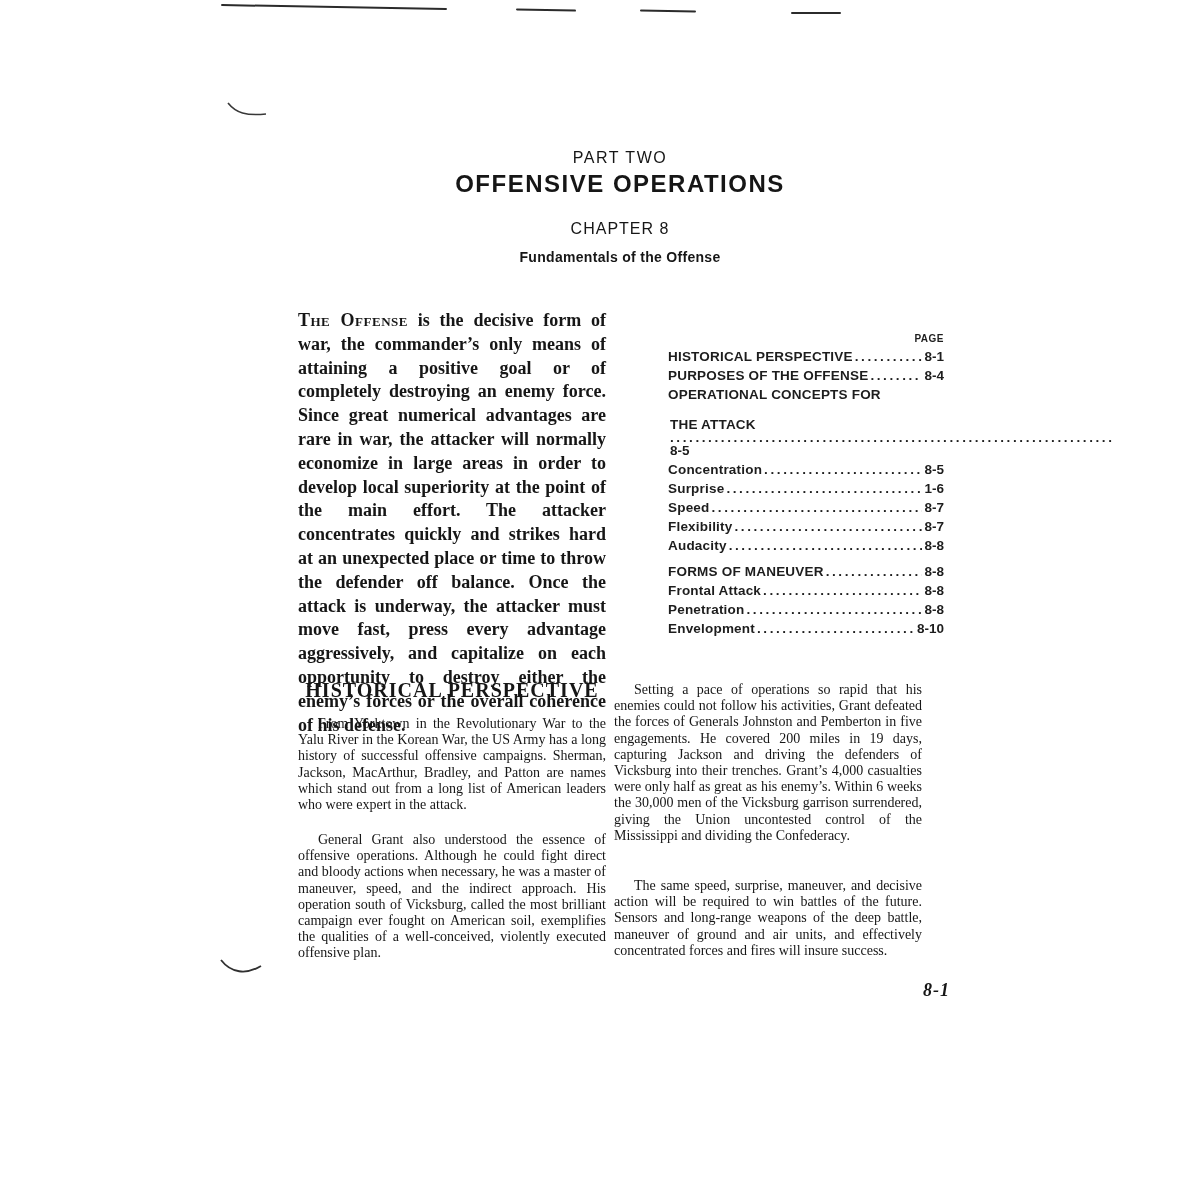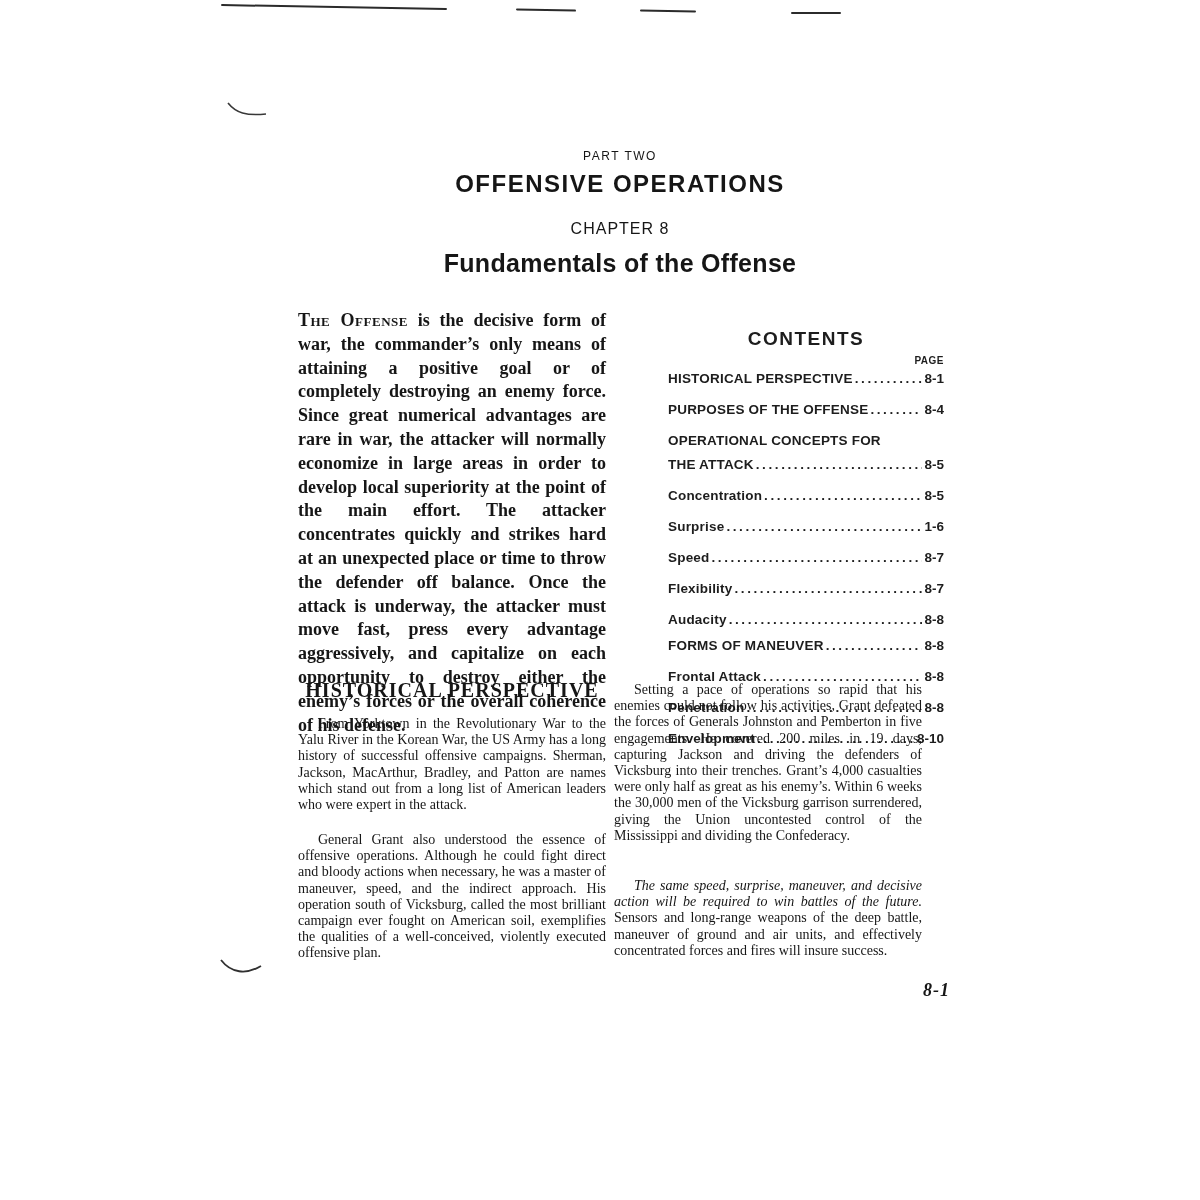--- a/index.html
+++ b/index.html
@@ -10,66 +10,66 @@
     color: #161616;
     position: relative;
     overflow: hidden;
   }
   .hdr {
     position: absolute; left: 220px; width: 800px;
     text-align: center;
     font-family: "Liberation Sans", sans-serif;
     white-space: nowrap;
   }
-  #part-label   { top: 149px; font-size: 12px; letter-spacing: 1.5px; }
+  #part-label   { top: 149px; font-size: 16px; letter-spacing: 1.5px; }
   #part-title   { top: 170px; font-size: 24px; font-weight: bold; letter-spacing: 1.5px; }
   #chapter-label{ top: 220px; font-size: 16px; letter-spacing: 1px; text-align: center; }
-  #chapter-title{ top: 249px; font-size: 25px; font-weight: bold; letter-spacing: 0.3px; }
+  #chapter-title{ top: 249px; font-size: 14px; font-weight: bold; letter-spacing: 0.3px; }
 
   .col-left  { left: 298px; width: 308px; }
   .col-right { left: 614px; width: 308px; }
 
   #intro {
     position: absolute; top: 309px;
     font-size: 18px; line-height: 23.8px;
     font-weight: bold; text-align: justify;
   }
   #intro .lead { font-variant: small-caps; letter-spacing: 0.5px; }
 
   #toc {
     position: absolute; left: 668px; top: 328px; width: 276px;
     font-family: "Liberation Sans", sans-serif;
     font-weight: bold; color: #1d1d1d;
   }
   #toc-title { text-align: center; font-size: 19px; letter-spacing: 1.5px; }
   #toc-page-label { text-align: right; font-size: 10px; margin-top: 5px; letter-spacing: 0.5px; }
-  .toc-row { display: flex; align-items: baseline; font-size: 13.5px; line-height: 13px; margin-top: 18px; }
+  .toc-row { display: flex; align-items: baseline; font-size: 13.5px; line-height: 13px; margin-top: 6px; }
   .toc-row.first { margin-top: 6px; }
-  .toc-row.cont { margin-top: 11px; }
+  .toc-row.cont { margin-top: 17px; flex-direction: column; }
   .toc-row.gap { margin-top: 13px; text-align: center; }
   .toc-label { white-space: nowrap; letter-spacing: 0.2px; }
   .toc-dots { flex: 1; overflow: hidden; white-space: nowrap; margin: 0 2px; }
   .toc-dots::after { content: "......................................................................"; letter-spacing: 2.6px; }
   .toc-page { white-space: nowrap; }
 
   #hist-heading {
     position: absolute; top: 679px;
     text-align: center; font-size: 20px; font-weight: bold; letter-spacing: 1px;
     white-space: nowrap;
   }
   .body-para {
     position: absolute;
     font-size: 14px; line-height: 16.2px;
     text-align: justify; text-indent: 20px;
   }
   #lp1 { top: 716px; }
   #lp2 { top: 832px; }
   #rp1 { top: 682px; }
   #rp2 { top: 878px; }
-  #rp2 .it { font-style: italic; }
+  #rp2 .it { }
 
   #page-num {
     position: absolute; left: 840px; top: 980px; width: 110px;
     text-align: right; font-size: 18px; font-weight: bold; font-style: italic;
     letter-spacing: 1px;
   }
 
   .artifact-line { position: absolute; background: #2b2b2b; border-radius: 2px; }
   #art-line1 { left: 221px; top: 6px;  width: 226px; height: 2.4px; transform: rotate(1.0deg); }
   #art-dash1 { left: 516px; top: 9px;  width: 60px;  height: 1.8px; transform: rotate(1.2deg); }
@@ -96,21 +96,20 @@
 <div>
 
   <div class="hdr" id="part-label">PART TWO</div>
   <div class="hdr" id="part-title">OFFENSIVE OPERATIONS</div>
   <div class="hdr" id="chapter-label">CHAPTER 8</div>
   <div class="hdr" id="chapter-title">Fundamentals of the Offense</div>
 
   <div class="col-left" id="intro"><span class="lead">The Offense</span><span> is the decisive form of war, the commander’s only means of attaining a positive goal or of completely destroying an enemy force. Since great numerical advantages are rare in war, the attacker will normally economize in large areas in order to develop local superiority at the point of the main effort. The attacker concentrates quickly and strikes hard at an unexpected place or time to throw the defender off balance. Once the attack is underway, the attacker must move fast, press every advantage aggressively, and capitalize on each opportunity to destroy either the enemy’s forces or the overall coherence of his defense.</span></div>
 
   <div id="toc">
-    <div id="toc-title">CONTENTS</div>
     <div id="toc-page-label">PAGE</div>
 
     <div class="toc-row first">
       <span class="toc-label">HISTORICAL PERSPECTIVE</span>
       <span class="toc-dots"></span>
       <span class="toc-page">8-1</span>
     </div>
     <div class="toc-row">
       <span class="toc-label">PURPOSES OF THE OFFENSE</span>
       <span class="toc-dots"></span>

